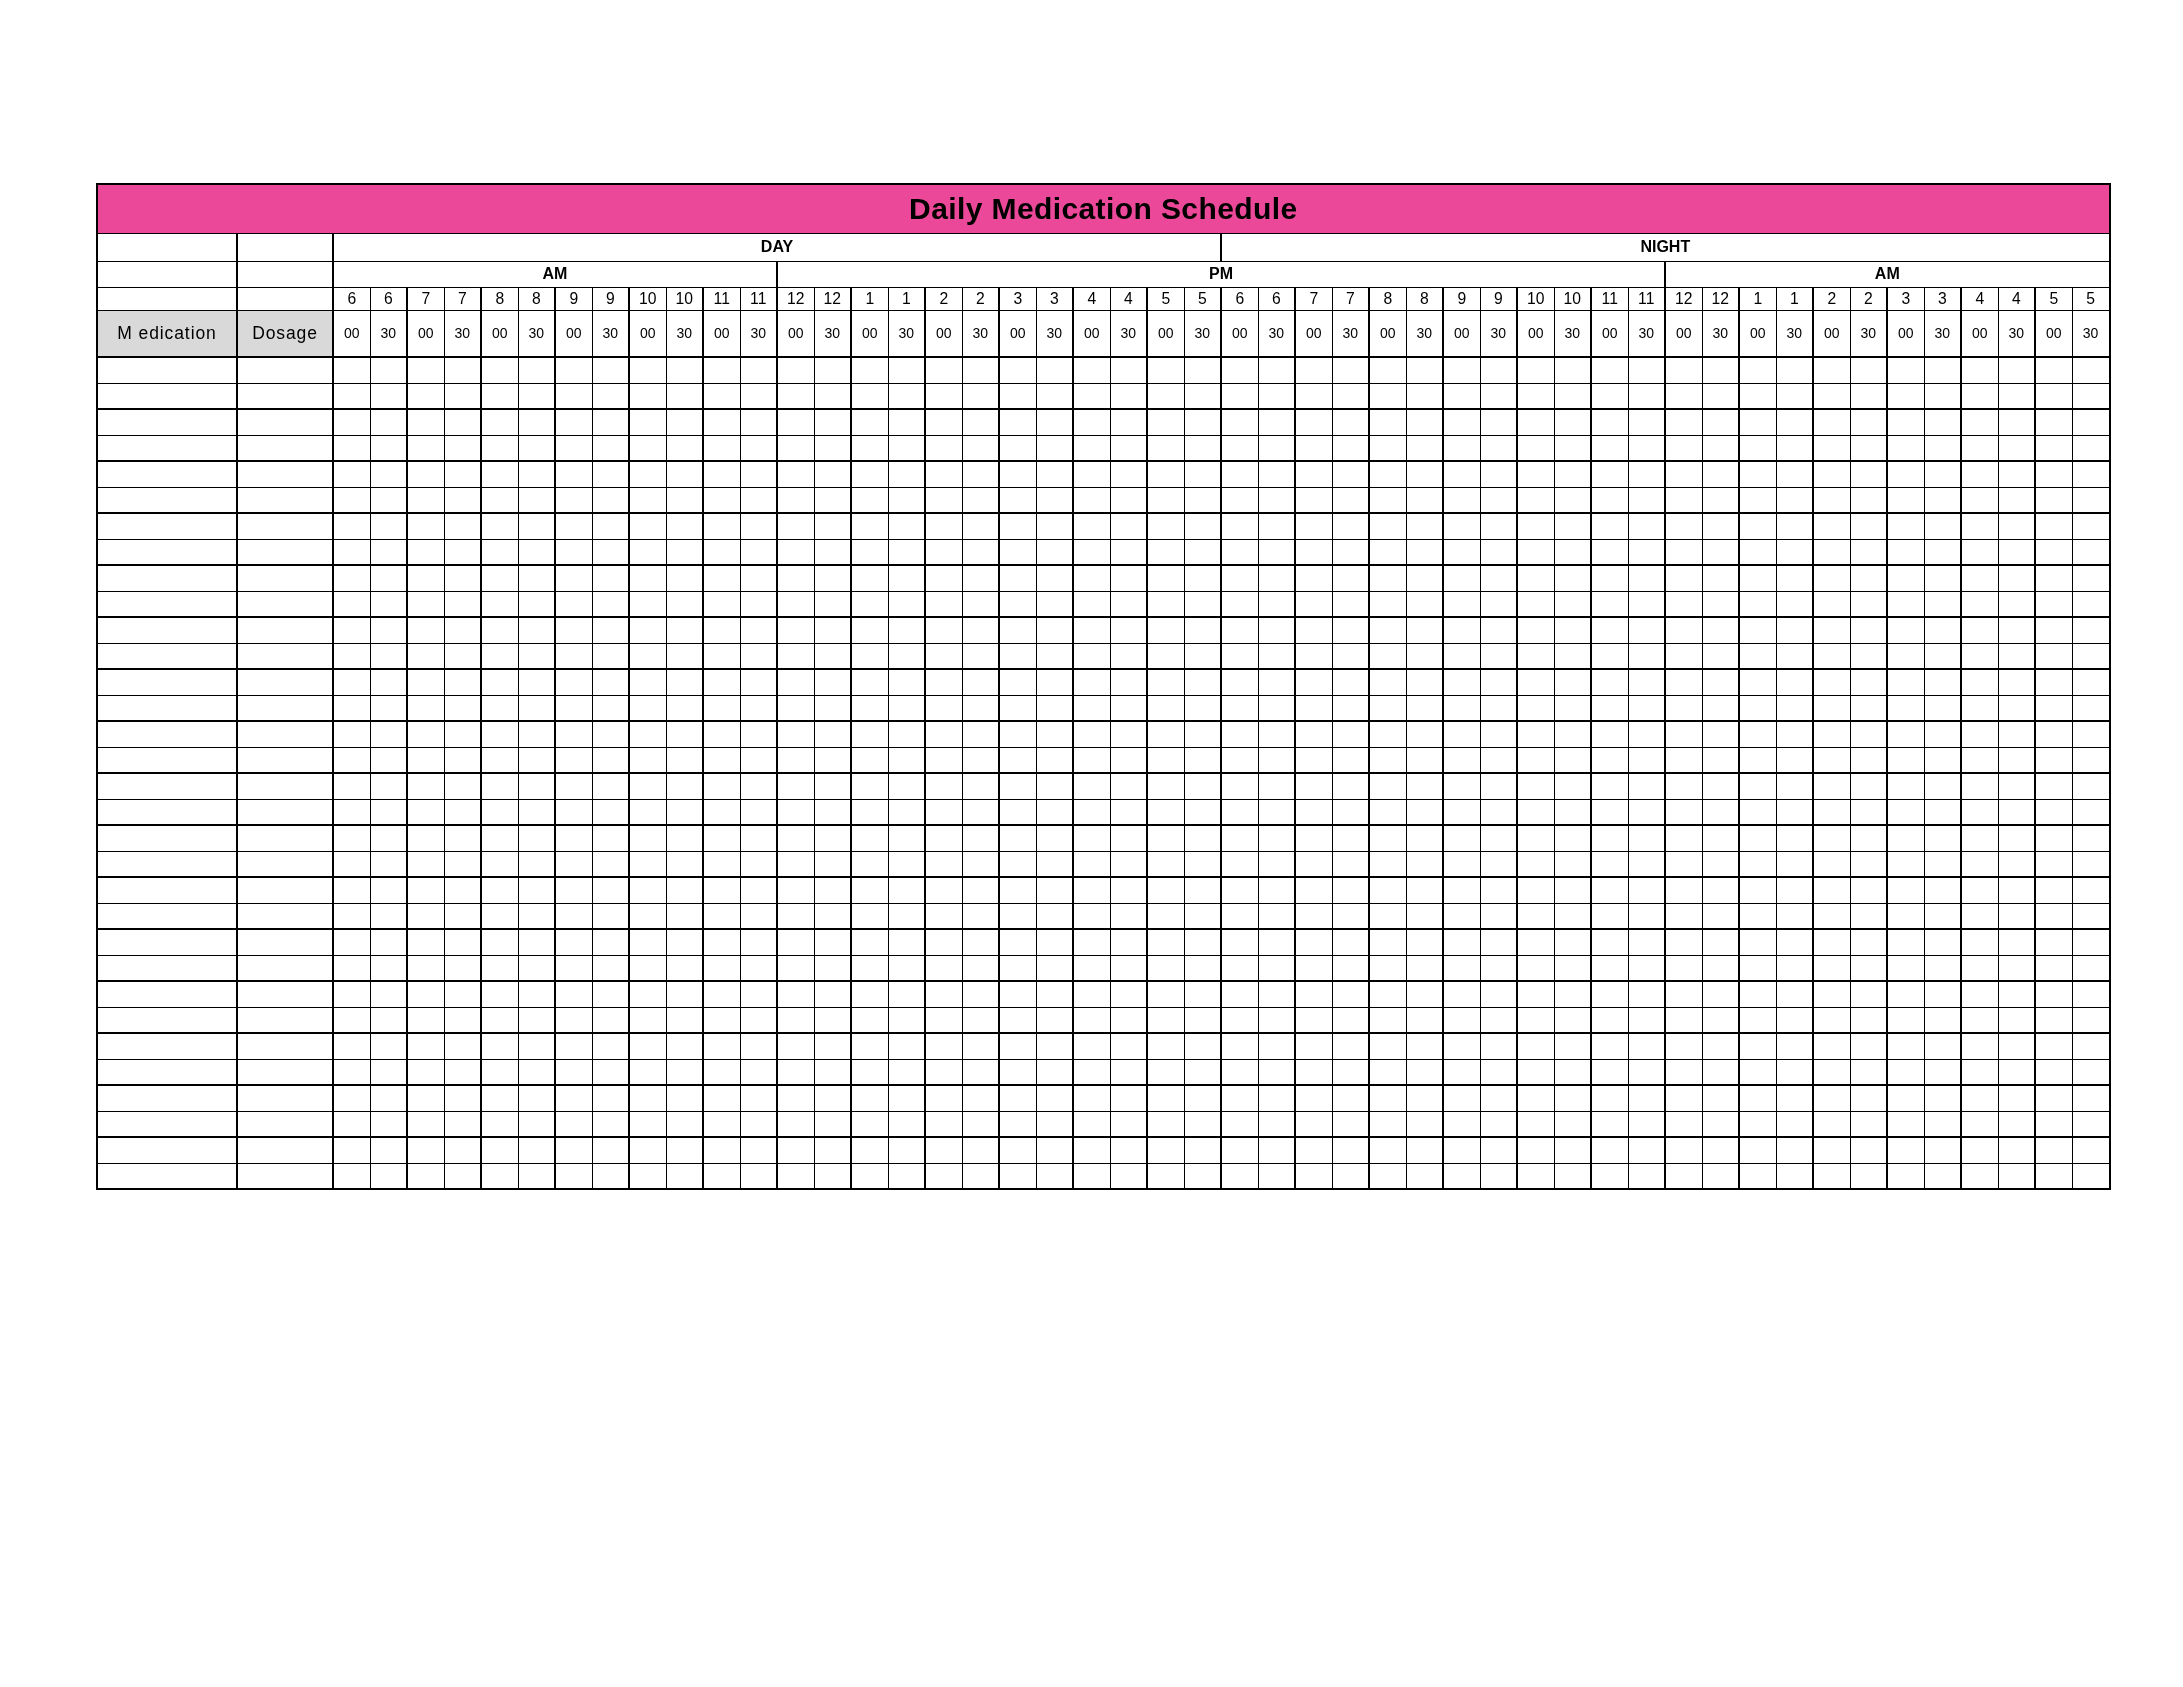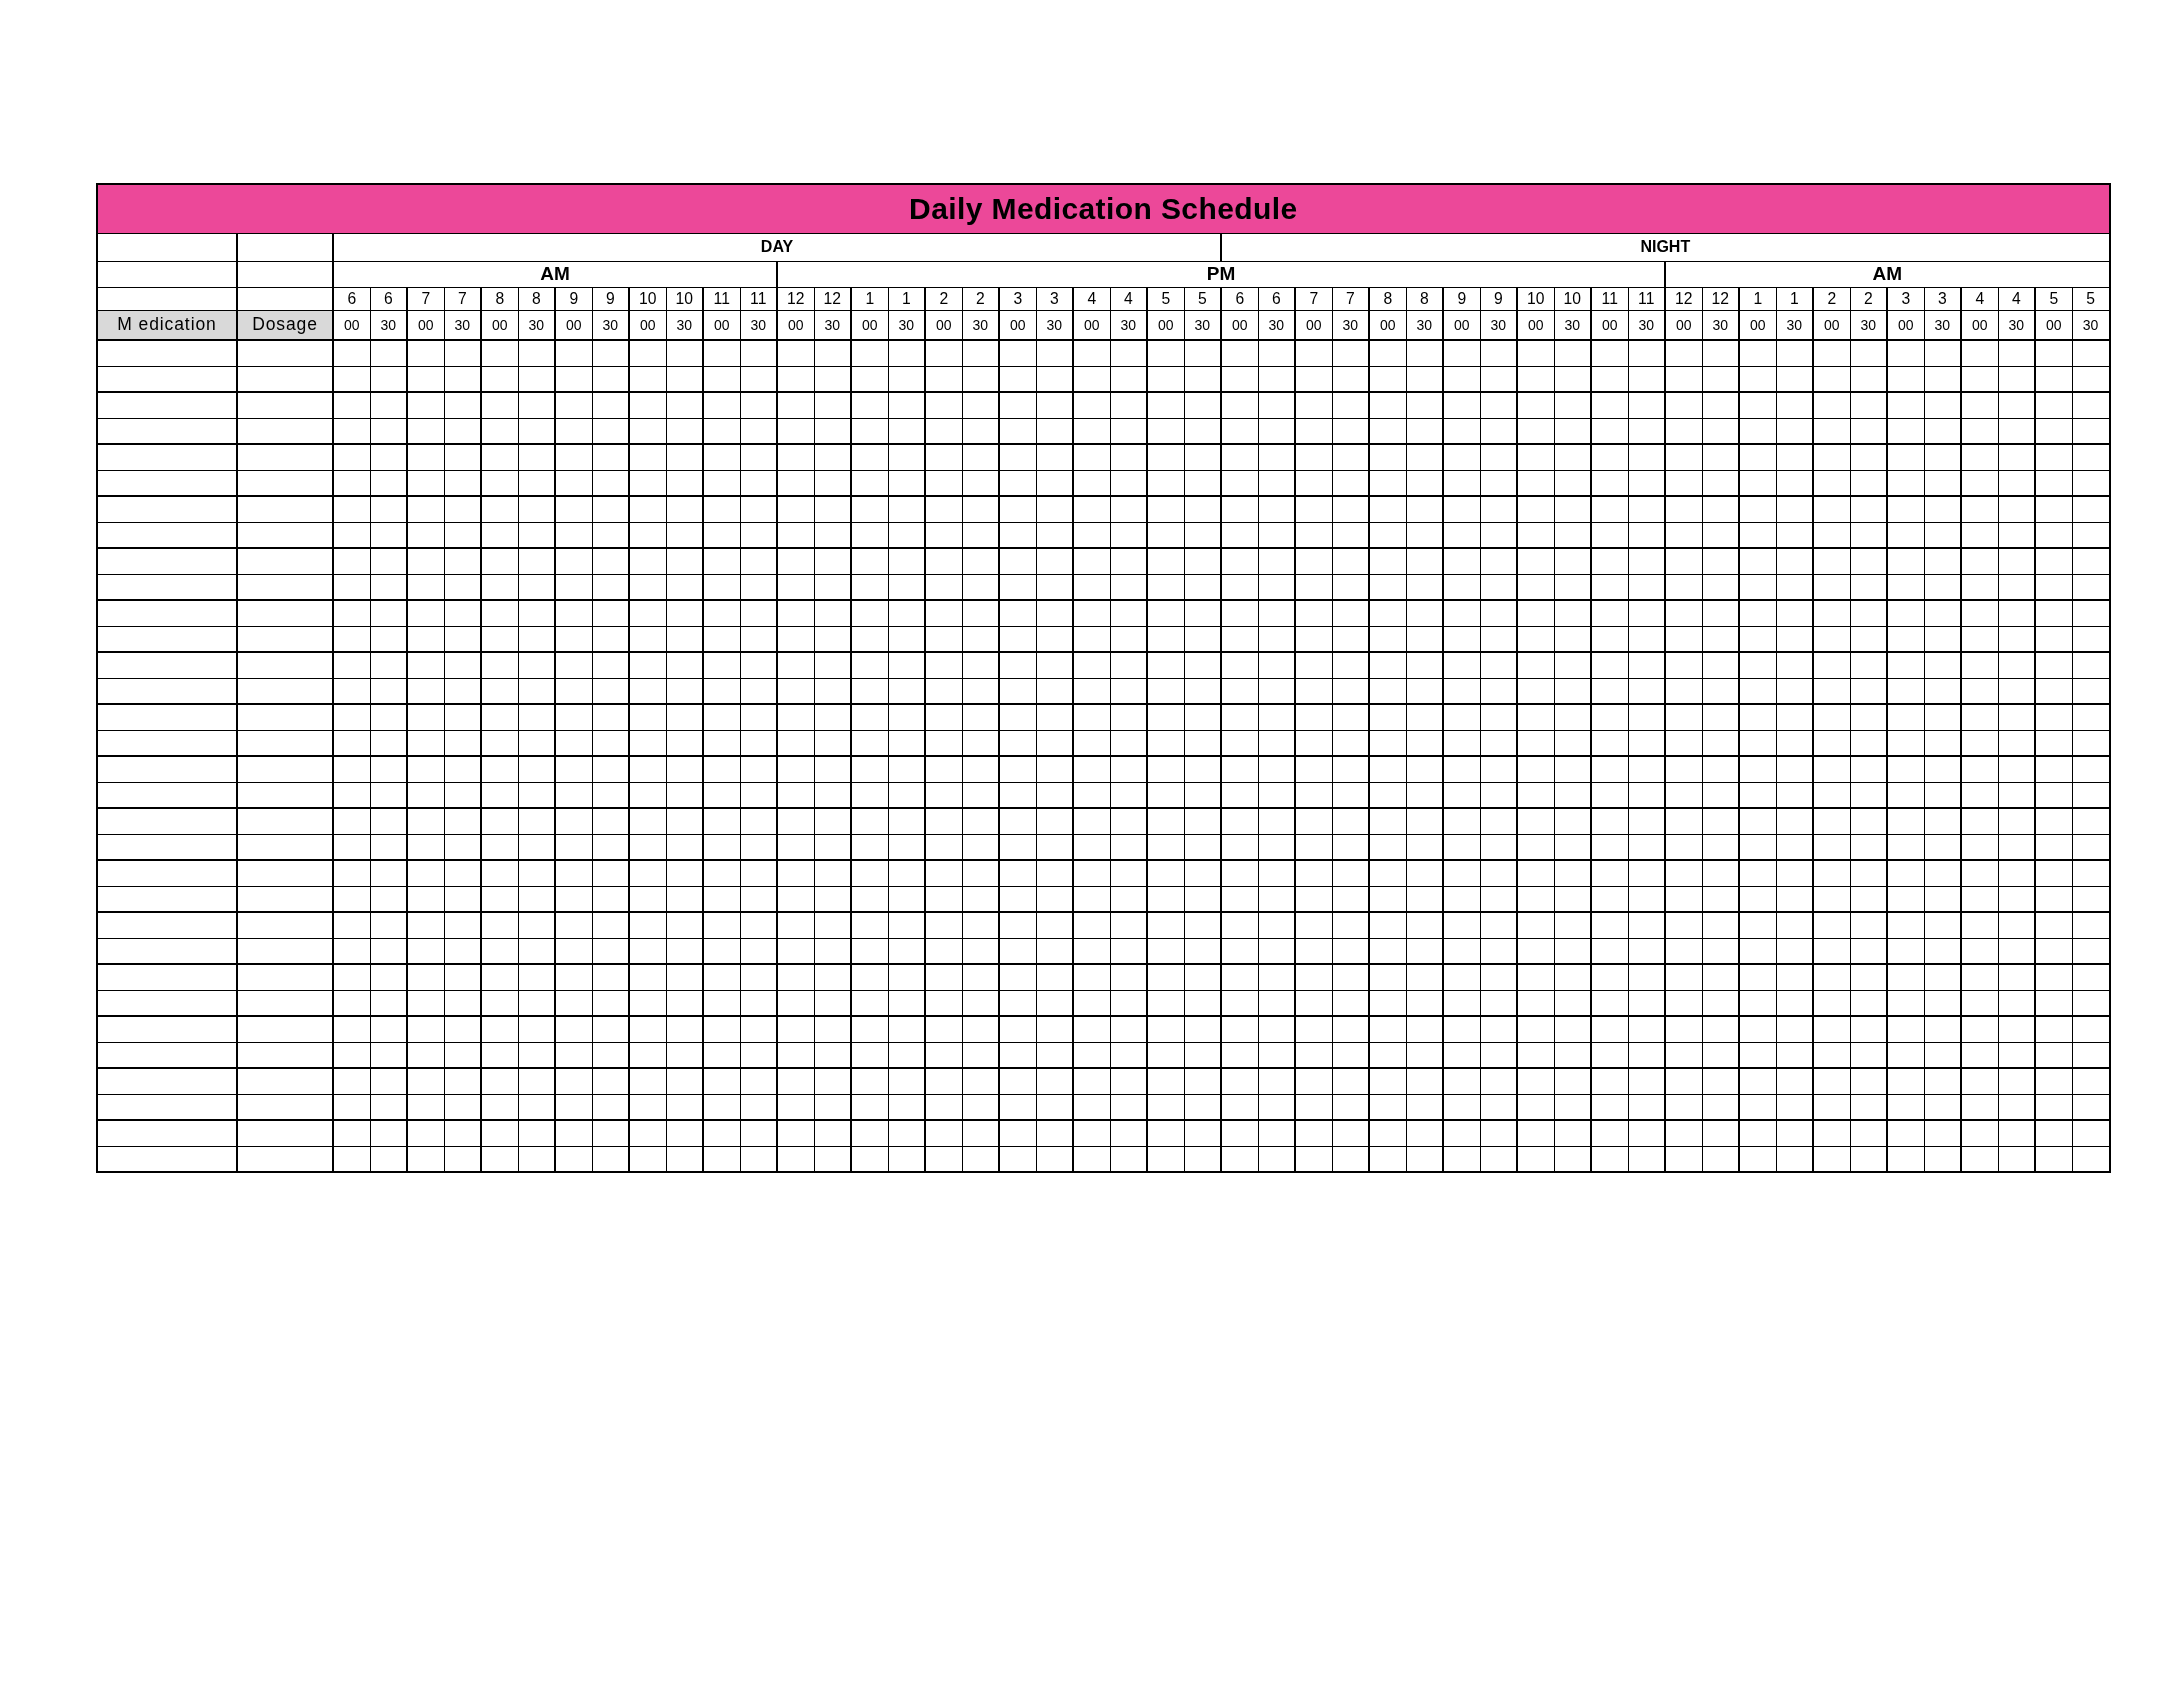--- a/index.html
+++ b/index.html
@@ -54,37 +54,37 @@
     border-bottom: 1.7px solid #000;
   }
   .dn-cell {
     font-weight: bold;
     font-size: 16px;
     height: 28px;
     margin-top: 32px;
   }
   .period-cell {
     font-weight: bold;
-    font-size: 19px;
+    font-size: 16px;
     height: 26px;
   }
   .hour-cell {
     font-size: 15.7px;
     height: 23px;
   }
   .label-cell {
     background: #d9d9d9;
     font-weight: normal;
     font-size: 17.5px;
     height: 30px;
     letter-spacing: 0.9px;
   }
   .minute-cell {
     font-size: 14px;
-    height: 30px;
+    height: 47px;
   }
   .data-cell {
     height: 26px;
   }
 
   
   .br-thick { border-right: 2.6px solid #000 !important; }
 
   
   tr.sep td { border-bottom: 2.2px solid #000; }

